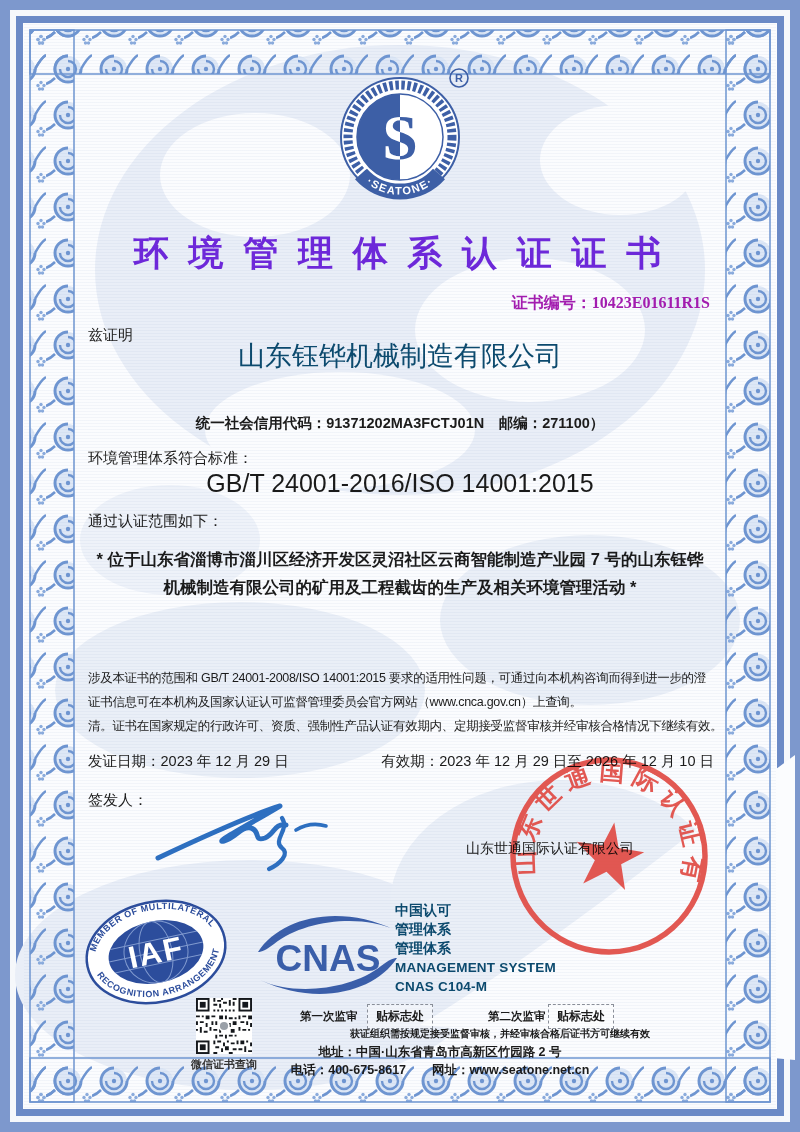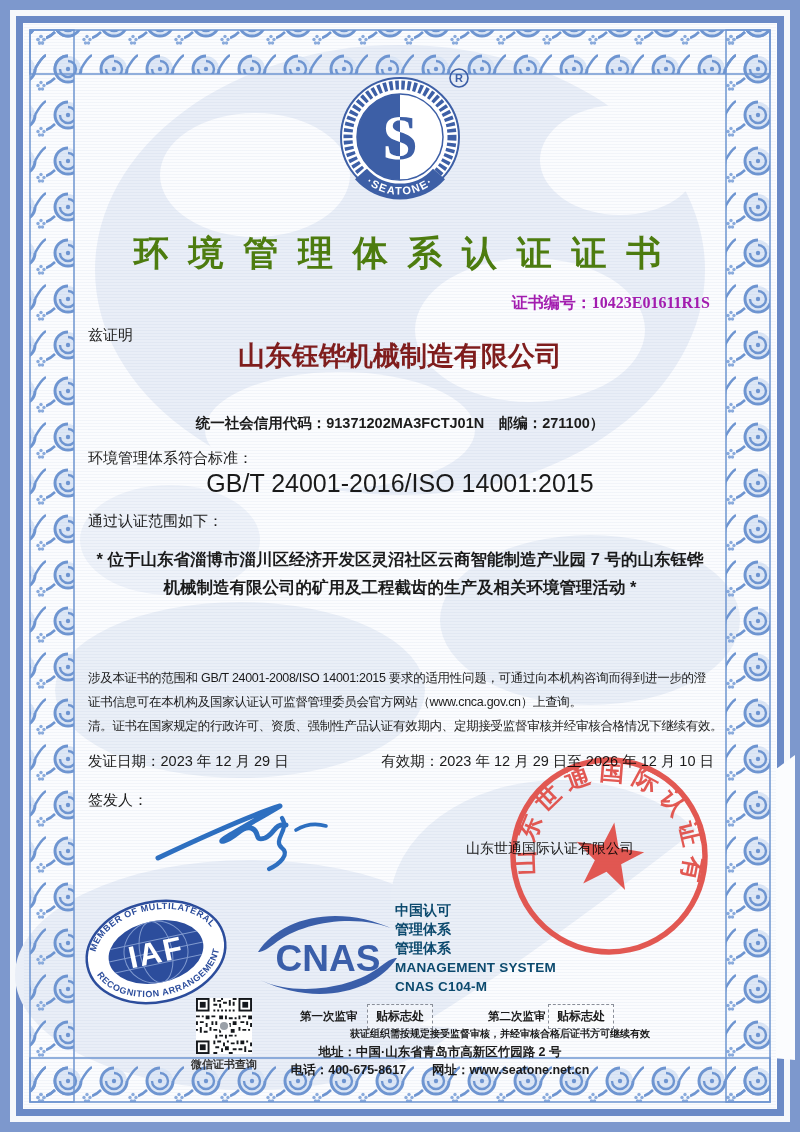--- a/index.html
+++ b/index.html
@@ -12,28 +12,28 @@
   .abs{position:absolute;}
   .frame-svg{position:absolute;left:0;top:0;z-index:1;}
   .texture{
     position:absolute;left:24px;top:24px;right:24px;bottom:24px;z-index:2;
     background:repeating-linear-gradient(0deg, rgba(120,145,190,0.07) 0 1px, rgba(255,255,255,0) 1px 3px);
     pointer-events:none;
   }
   .content{position:absolute;inset:0;z-index:3;}
   .title{
     left:0;right:0;top:230px;text-align:center;
-    font-size:35px;font-weight:bold;letter-spacing:5px;color:#4d7c0f;
+    font-size:35px;font-weight:bold;letter-spacing:5px;color:#6d28d9;
   }
   .cert-no{
     top:293px;right:90px;font-size:16px;font-weight:bold;
     font-family:"Liberation Serif","DejaVu Serif",serif;color:#a21caf;
   }
   .hereby{top:326px;left:88px;font-size:15px;color:#222;}
-  .company{left:0;right:0;top:338px;text-align:center;font-size:27px;font-weight:bold;color:#7f1d1d;}
+  .company{left:0;right:0;top:338px;text-align:center;font-size:27px;font-weight:normal;color:#0c4a6e;}
   .addr1{left:0;right:0;top:391px;text-align:center;font-size:14.5px;font-weight:bold;}
   .addr2{left:0;right:0;top:414px;text-align:center;font-size:14.5px;font-weight:bold;}
   .std-label{top:449px;left:88px;font-size:15px;}
   .standard{left:0;right:0;top:469px;text-align:center;font-size:25px;color:#1a1a1a;}
   .scope-label{top:512px;left:88px;font-size:15px;}
   .scope1{left:0;right:0;top:549px;text-align:center;font-size:16.5px;font-weight:bold;}
   .scope2{left:0;right:0;top:577px;text-align:center;font-size:16.5px;font-weight:bold;}
   .fineprint{left:88px;top:666px;width:630px;font-size:12.5px;letter-spacing:-0.3px;}
   .fineprint div{white-space:nowrap;line-height:24px;}
   .issue-date{top:752px;left:88px;font-size:14.5px;}

